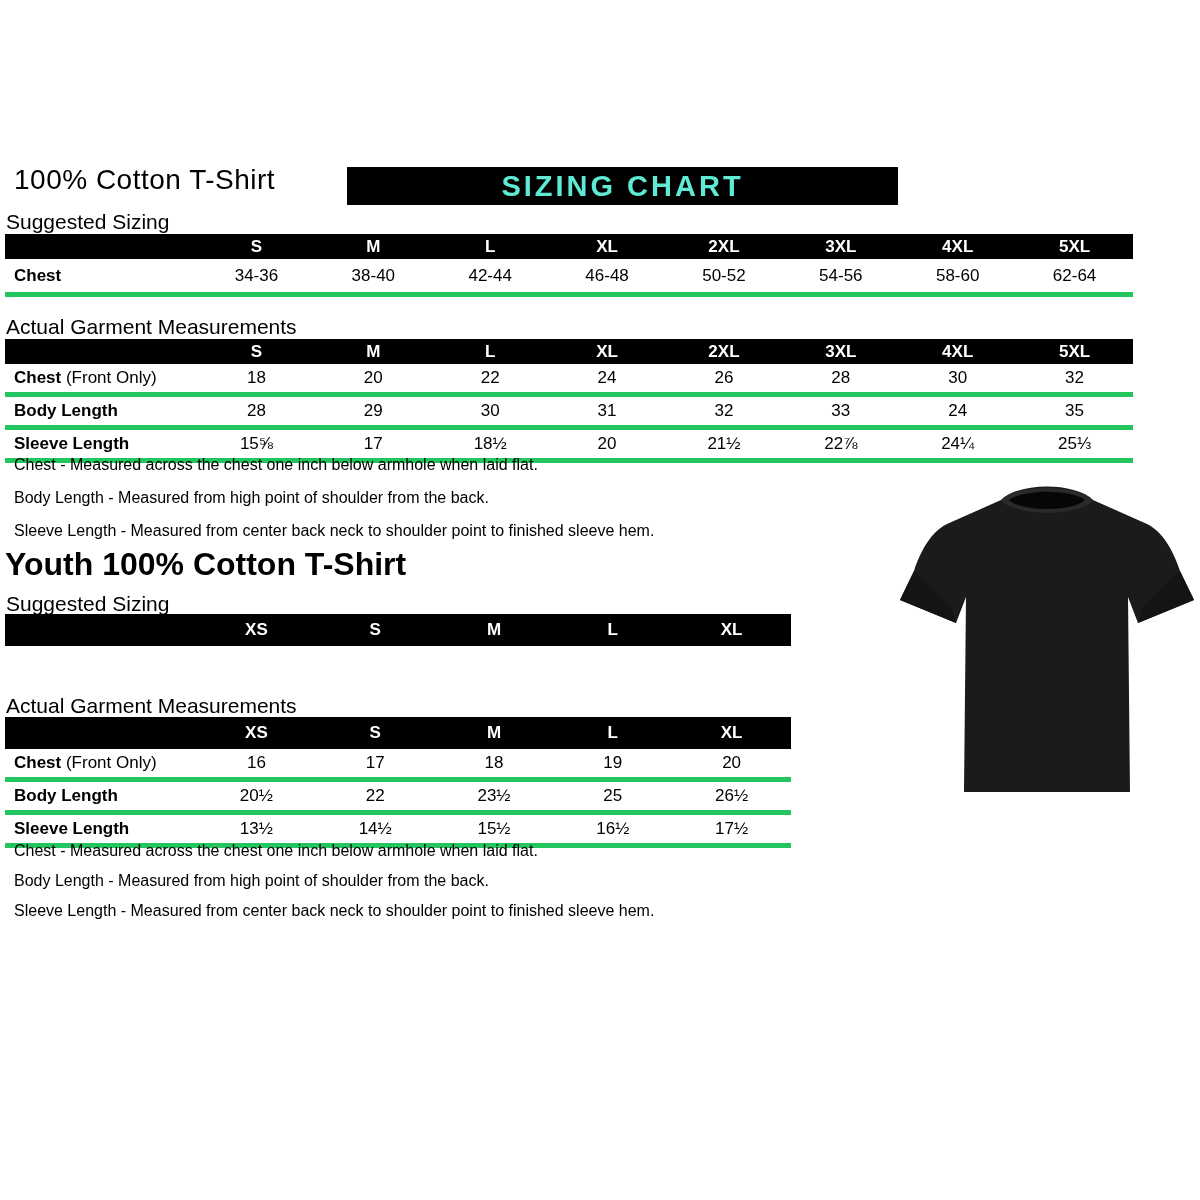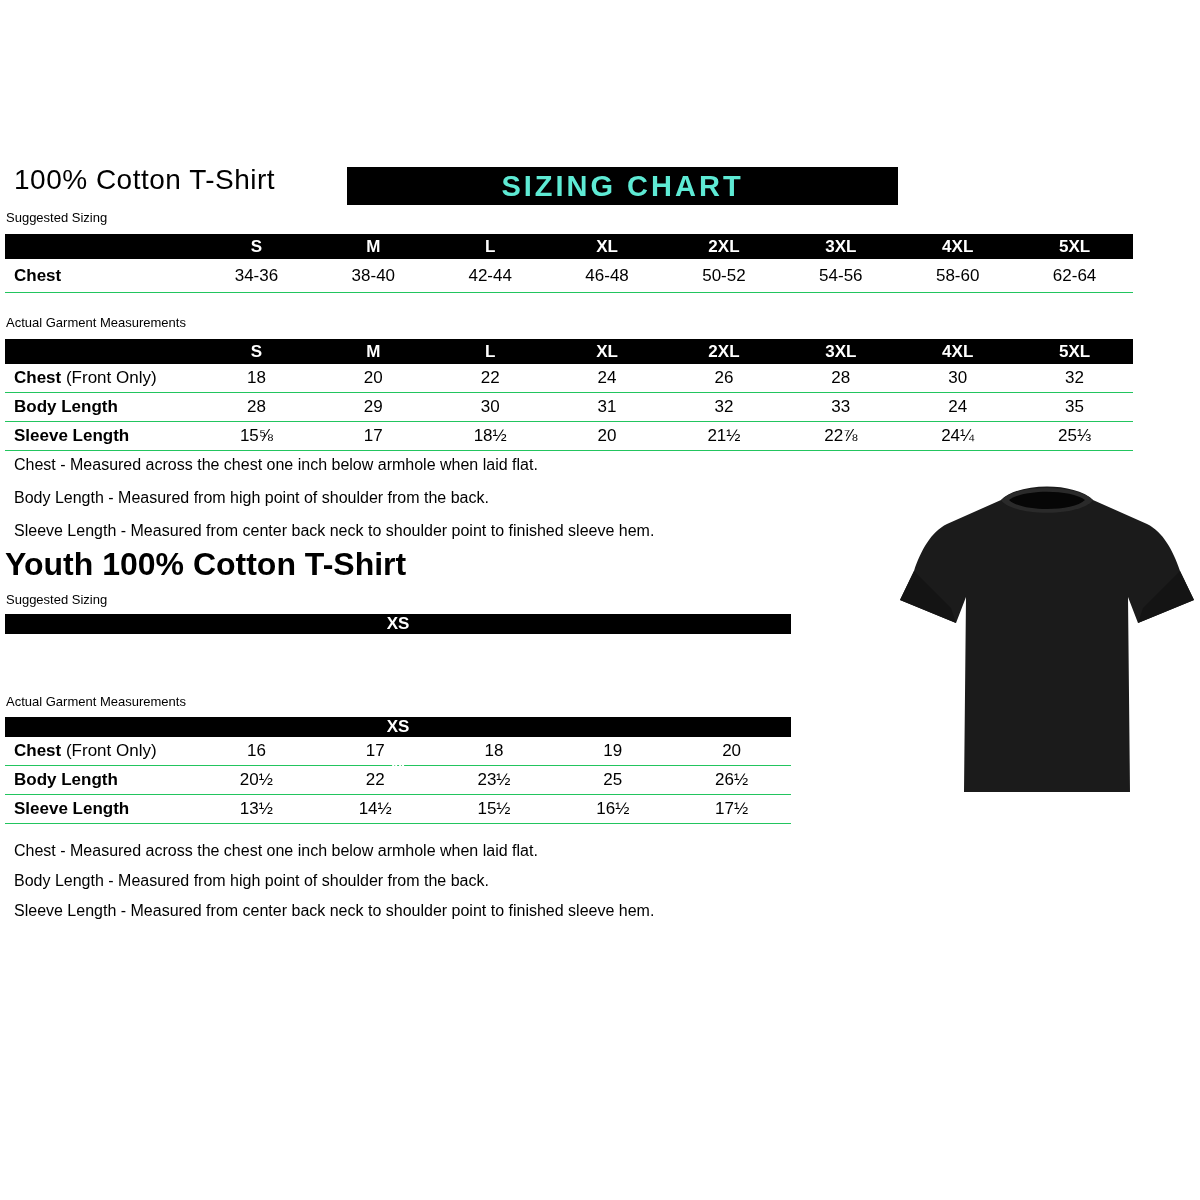--- a/index.html
+++ b/index.html
@@ -8,42 +8,42 @@
     font-family:"Liberation Sans","DejaVu Sans",sans-serif;color:#000;
     overflow:hidden;
   }
   .abs{position:absolute;}
   #main-title{left:14px;top:164px;font-size:28px;font-weight:400;letter-spacing:0.5px;}
   #sizing-banner{
     left:347px;top:167px;width:551px;height:38px;background:#000;
     color:#5eead4;font-weight:bold;font-size:29px;letter-spacing:3px;
     text-align:center;line-height:38px;
   }
-  .section-label{font-size:13px;font-weight:400;}
+  .section-label{font-size:21px;font-weight:400;}
   #adult-suggested-label{left:6px;top:210px;}
   #adult-actual-label{left:6px;top:315px;}
   #youth-title{left:5px;top:546px;font-size:32px;font-weight:bold;}
   #youth-suggested-label{left:6px;top:592px;}
   #youth-actual-label{left:6px;top:694px;}
 
   .sztable{position:absolute;font-size:17px;}
   .trow{display:flex;align-items:center;}
   .thead{background:#000;color:#fff;font-weight:bold;}
-  .tdata{border-bottom:1px solid #22c55e;background:#fff;}
+  .tdata{border-bottom:5px solid #22c55e;background:#fff;}
   .lbl{padding-left:9px;box-sizing:border-box;flex:0 0 auto;white-space:nowrap;}
   .lbl b{font-weight:bold;}
   .lbl span{font-weight:400;}
   .val{flex:1;text-align:center;}
 
   #adult-suggested-table{left:5px;top:234px;width:1128px;}
   #adult-actual-table{left:5px;top:339px;width:1128px;}
   #youth-suggested-table{left:5px;top:614px;width:786px;}
   #youth-actual-table{left:5px;top:717px;width:786px;}
   #adult-suggested-table .thead,#adult-actual-table .thead{height:25px;}
-  #youth-suggested-table .thead,#youth-actual-table .thead{height:20px;flex-direction:column;}
+  #youth-suggested-table .thead,#youth-actual-table .thead{height:32px;}
   #adult-suggested-table .tdata{height:33px;}
   #adult-actual-table .tdata{height:28px;}
   #youth-suggested-table .tdata{height:30px;}
   #youth-actual-table .tdata{height:28px;}
 
   .notes{position:absolute;left:14px;font-size:16px;}
   .notes .note-line{margin-bottom:13px;line-height:20px;}
   #adult-notes{top:455px;}
   #youth-notes{top:841px;}
   #youth-notes .note-line{margin-bottom:10px;}

